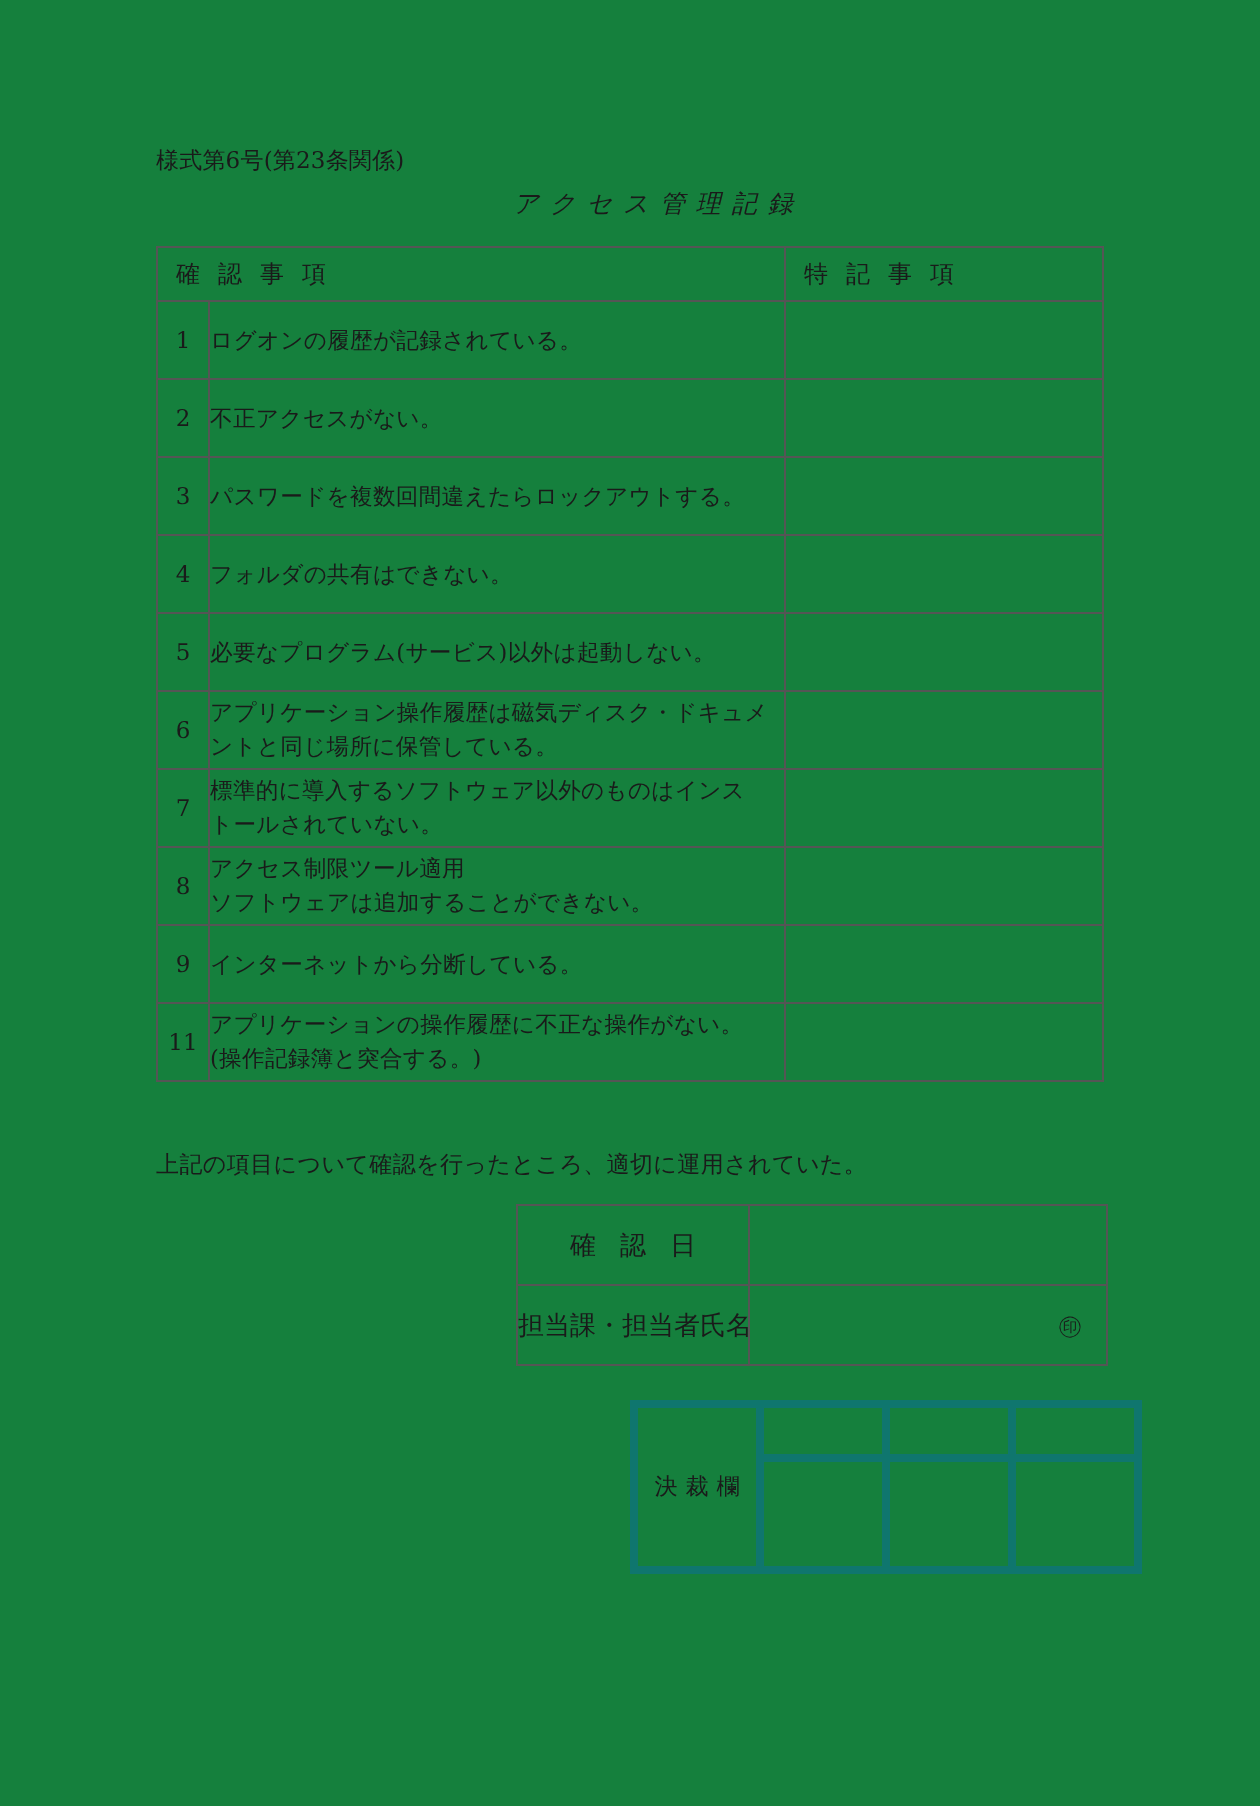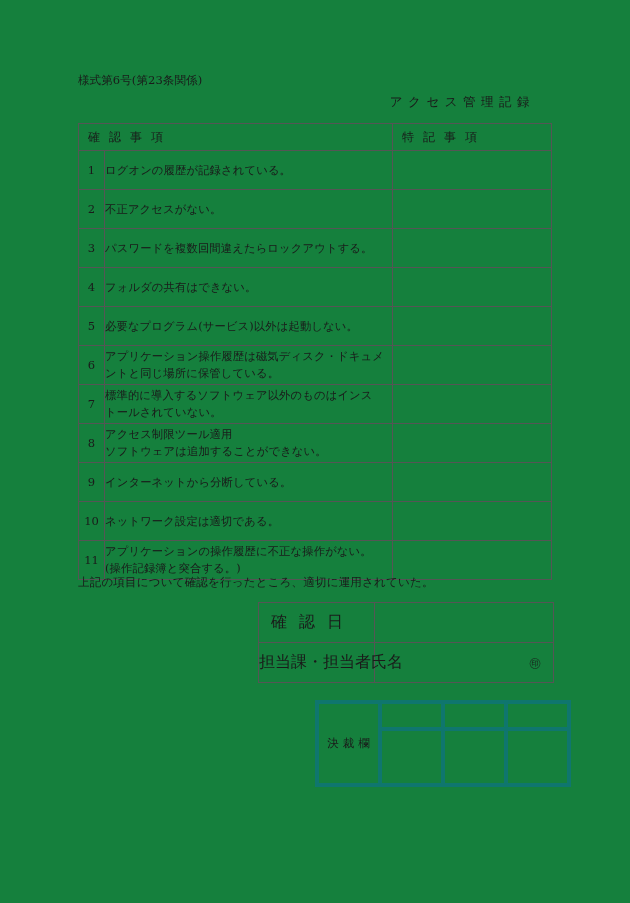--- a/index.html
+++ b/index.html
@@ -31,28 +31,29 @@
     left: 78px;
     top: 73px;
     font-size: 11.5px;
     letter-spacing: 0.1px;
     white-space: nowrap;
   }
 
   
   .doc-title {
     position: absolute;
-    left: 62px;
+    left: 90px;
     top: 94px;
     width: 473px;
-    text-align: right;
+    text-align: center;
     font-size: 12.5px;
     letter-spacing: 5.5px;
     text-indent: 5.5px;
     white-space: nowrap;
+    font-style: italic;
   }
 
   
   .checklist {
     position: absolute;
     left: 78px;
     top: 123px;
     width: 473px;
     border-collapse: collapse;
     table-layout: fixed;
@@ -113,21 +114,22 @@
     table-layout: fixed;
   }
   .confirm-table td {
     border: 1px solid #555;
     padding: 0;
     height: 39px;
     vertical-align: middle;
   }
   .confirm-table .lbl {
     width: 115px;
-    font-size: 16px;
+    text-align: center;
+    font-size: 13px;
     white-space: nowrap;
   }
   .confirm-table .lbl.spaced {
     letter-spacing: 12px;
     text-indent: 12px;
   }
   .confirm-table .val {
     width: 178px;
     position: relative;
   }
@@ -246,27 +248,20 @@
           </td>
           <td class="note-cell"></td>
         </tr>
         <tr class="row-1line">
           <td class="num-cell">9</td>
           <td class="item-cell">
             <span class="ln">インターネットから分断している。</span>
           </td>
           <td class="note-cell"></td>
         </tr>
-        <tr class="row-1line">
-          <td class="num-cell">10</td>
-          <td class="item-cell">
-            <span class="ln">ネットワーク設定は適切である。</span>
-          </td>
-          <td class="note-cell"></td>
-        </tr>
         <tr class="row-2line">
           <td class="num-cell">11</td>
           <td class="item-cell">
             <span class="ln">アプリケーションの操作履歴に不正な操作がない。</span>
             <span class="ln">(操作記録簿と突合する。)</span>
           </td>
           <td class="note-cell"></td>
         </tr>
       </tbody>
   </table>

